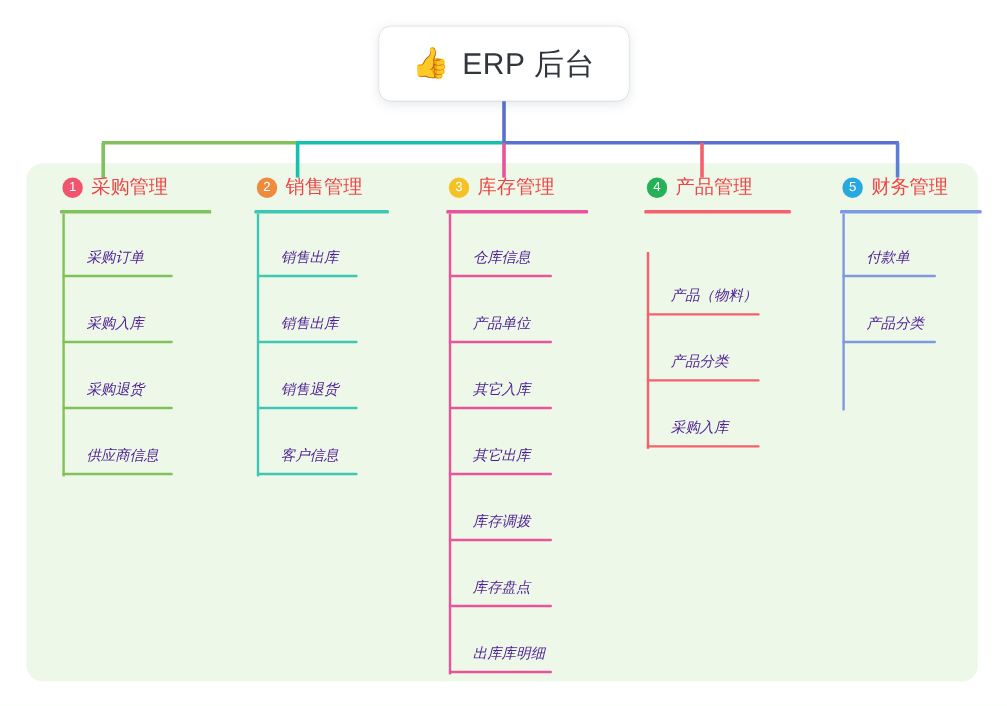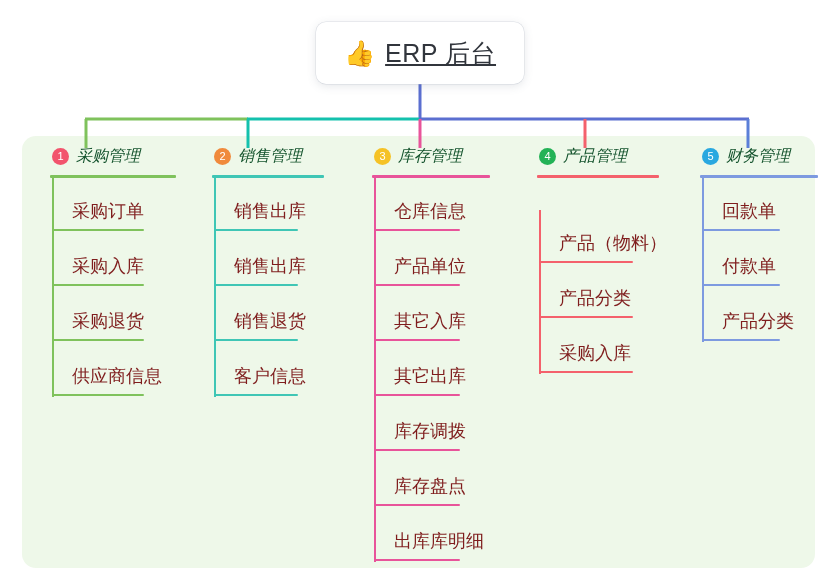--- a/index.html
+++ b/index.html
@@ -40,21 +40,20 @@
   .root-emoji {
     font-size: 25px;
     line-height: 1;
     display: block;
   }
   .root-title {
     font-size: 25px;
     color: #31353c;
     letter-spacing: 0.5px;
     white-space: nowrap;
-    text-decoration: underline;
   }
 
   
   #connectors {
     position: absolute;
     left: 0;
     top: 0;
     width: 839px;
     height: 588px;
     pointer-events: none;
@@ -97,23 +96,22 @@
     border-radius: 50%;
     color: #ffffff;
     font-size: 11px;
     line-height: 17px;
     text-align: center;
     font-weight: normal;
     flex: 0 0 auto;
   }
   .col-title {
     font-size: 16px;
-    color: #14532d;
+    color: #ef4444;
     white-space: nowrap;
-    font-style: italic;
   }
   .col-rule {
     height: 3px;
     border-radius: 1px;
     margin-top: 5px;
   }
   .col-body {
     position: relative;
     padding-top: 0;
   }
@@ -126,23 +124,24 @@
   }
   .leaf {
     position: relative;
     height: 55px;
     box-sizing: border-box;
   }
   .leaf-label {
     position: absolute;
     left: 32px;
     bottom: 10px;
-    font-size: 18px;
-    color: #7f1d1d;
+    font-size: 12px;
+    color: #4c1d95;
     white-space: nowrap;
+    font-style: italic;
   }
   .leaf-rule {
     position: absolute;
     left: 12px;
     bottom: 2px;
     height: 2px;
     border-radius: 1px;
   }
 </style>
 </head>
@@ -284,24 +283,20 @@
       </div>
       <div class="column" style="left: 668px; width: 140px;">
         <div class="col-head">
           <span class="badge" style="background: rgb(41, 168, 224);">5</span>
           <span class="col-title">财务管理</span>
         </div>
         <div class="col-rule" style="background: rgb(125, 154, 224); width: 118px; margin-left: 10px;"></div>
         <div class="col-body" style="height: 165px;">
           <div class="spine" style="background: rgb(125, 154, 224); height: 164px;"></div>
           <div class="leaf">
-            <span class="leaf-label">回款单</span>
-            <div class="leaf-rule" style="background: rgb(125, 154, 224); width: 78px;"></div>
-          </div>
-          <div class="leaf">
             <span class="leaf-label">付款单</span>
             <div class="leaf-rule" style="background: rgb(125, 154, 224); width: 78px;"></div>
           </div>
           <div class="leaf">
             <span class="leaf-label">产品分类</span>
             <div class="leaf-rule" style="background: rgb(125, 154, 224); width: 78px;"></div>
           </div>
         </div>
       </div>
     </div>

